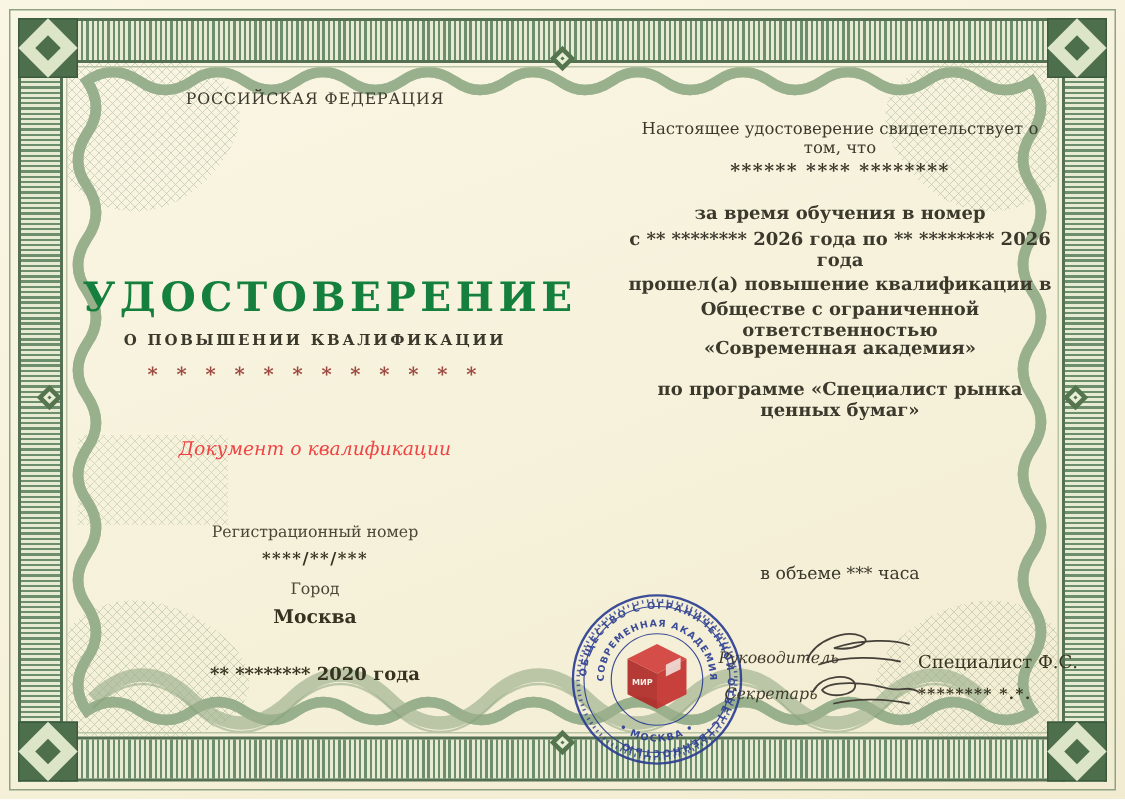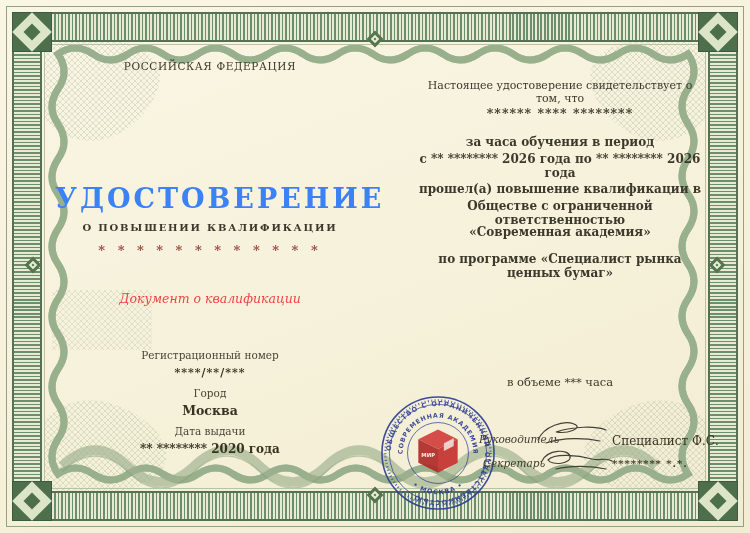--- a/index.html
+++ b/index.html
@@ -26,21 +26,21 @@
   .diamond::after{content:'';position:absolute;inset:5px;background:#55754e;}
   .d-top{left:369px;top:33px;} .d-bottom{left:369px;top:489px;} .d-left{left:27px;top:259px;} .d-right{left:711px;top:259px;}
   
   #guilloche{position:absolute;inset:0;z-index:1;}
   
   .col{position:absolute;text-align:center;z-index:4;}
   .col-left{left:55px;width:310px;}
   .col-right{left:415px;width:290px;}
   .abs{position:absolute;left:0;right:0;}
   .country{top:60px;font-size:10.5px;letter-spacing:.6px;}
-  .title{top:183px;font-size:27px;font-weight:bold;letter-spacing:3px;color:#3b82f6;}
+  .title{top:183px;font-size:27px;font-weight:bold;letter-spacing:3px;color:#15803d;}
   .subtitle{top:222px;font-size:10px;font-weight:bold;letter-spacing:1.8px;}
   .stars-red{top:243px;font-size:13px;font-weight:bold;letter-spacing:4px;color:#9c4a41;}
   .doctype{top:291px;font-size:12.5px;font-style:italic;color:#ef4444;}
   .lbl{font-size:10.5px;color:#4a4635;}
   .val{font-weight:bold;color:#35321f;}
   .reg-lbl{top:349px;} .reg-val{top:366px;font-size:11px;letter-spacing:1px;}
   .city-lbl{top:387px;} .city-val{top:403px;font-size:12.5px;}
   .date-lbl{top:425px;} .date-val{top:442px;font-size:12px;}
   .intro{top:63px;font-size:11px;}
   .name{top:90px;font-size:12.5px;font-weight:bold;letter-spacing:1px;}
@@ -116,28 +116,27 @@
   <div class="col col-left" style="top:0;height:533px;">
     <div class="abs country">РОССИЙСКАЯ ФЕДЕРАЦИЯ</div>
     <div class="abs title">УДОСТОВЕРЕНИЕ</div>
     <div class="abs subtitle">О ПОВЫШЕНИИ КВАЛИФИКАЦИИ</div>
     <div class="abs stars-red">* * * * * * * * * * * *</div>
     <div class="abs doctype">Документ о квалификации</div>
     <div class="abs lbl reg-lbl">Регистрационный номер</div>
     <div class="abs val reg-val">****/**/***</div>
     <div class="abs lbl city-lbl">Город</div>
     <div class="abs val city-val">Москва</div>
-    <div class="abs lbl date-lbl">Дата выдачи</div>
     <div class="abs val date-val">** ******** 2020 года</div>
   </div>
 
   <div class="col col-right" style="top:16px;height:533px;">
     <div class="abs intro">Настоящее удостоверение свидетельствует о том, что</div>
     <div class="abs name">****** **** ********</div>
-    <div class="abs p1">за часа обучения в период</div>
+    <div class="abs p1">за время обучения в номер</div>
     <div class="abs p2">с ** ******** 2026 года по ** ******** 2026 года</div>
     <div class="abs passed1">прошел(а) повышение квалификации в</div>
     <div class="abs passed2">Обществе с ограниченной ответственностью</div>
     <div class="abs org">«Современная академия»</div>
     <div class="abs program"><span>по программе «Специалист рынка ценных бумаг»</span></div>
     <div class="abs volume">в объеме *** часа</div>
   </div>
 
   <svg id="seal" width="118" height="118" viewBox="0 0 120 120">
     <defs>

